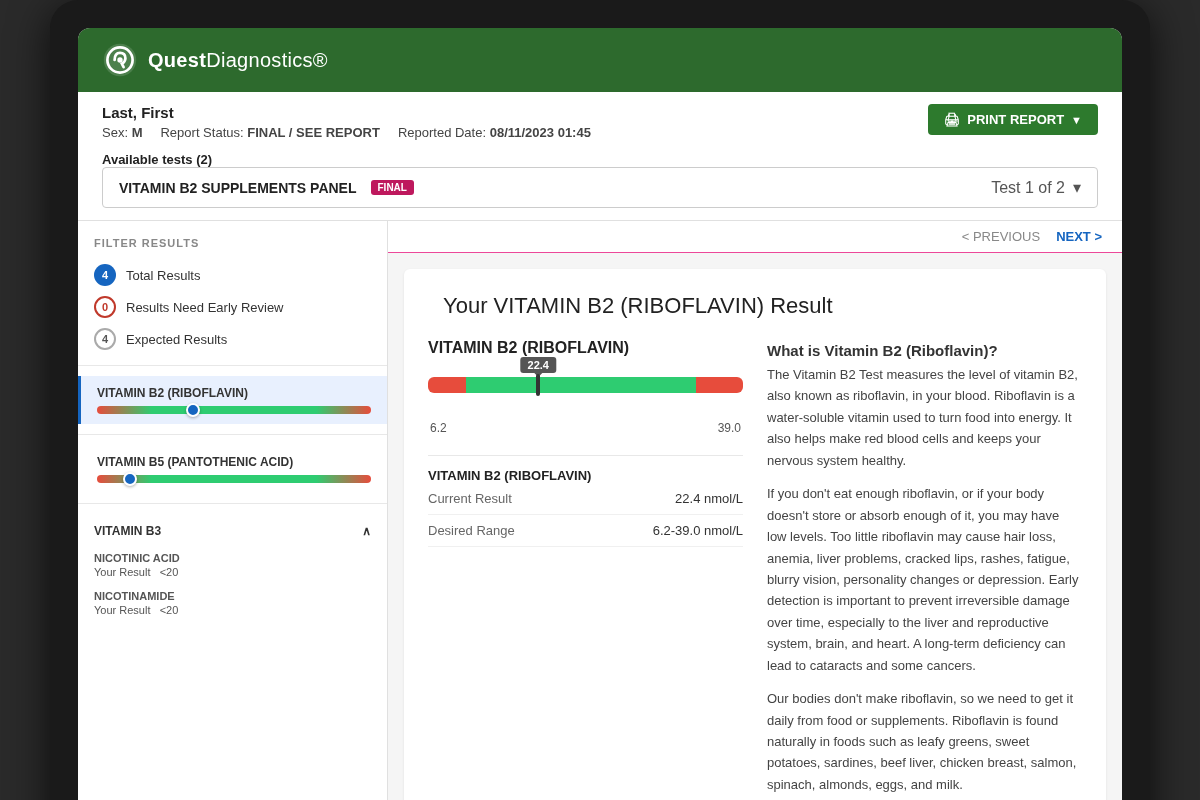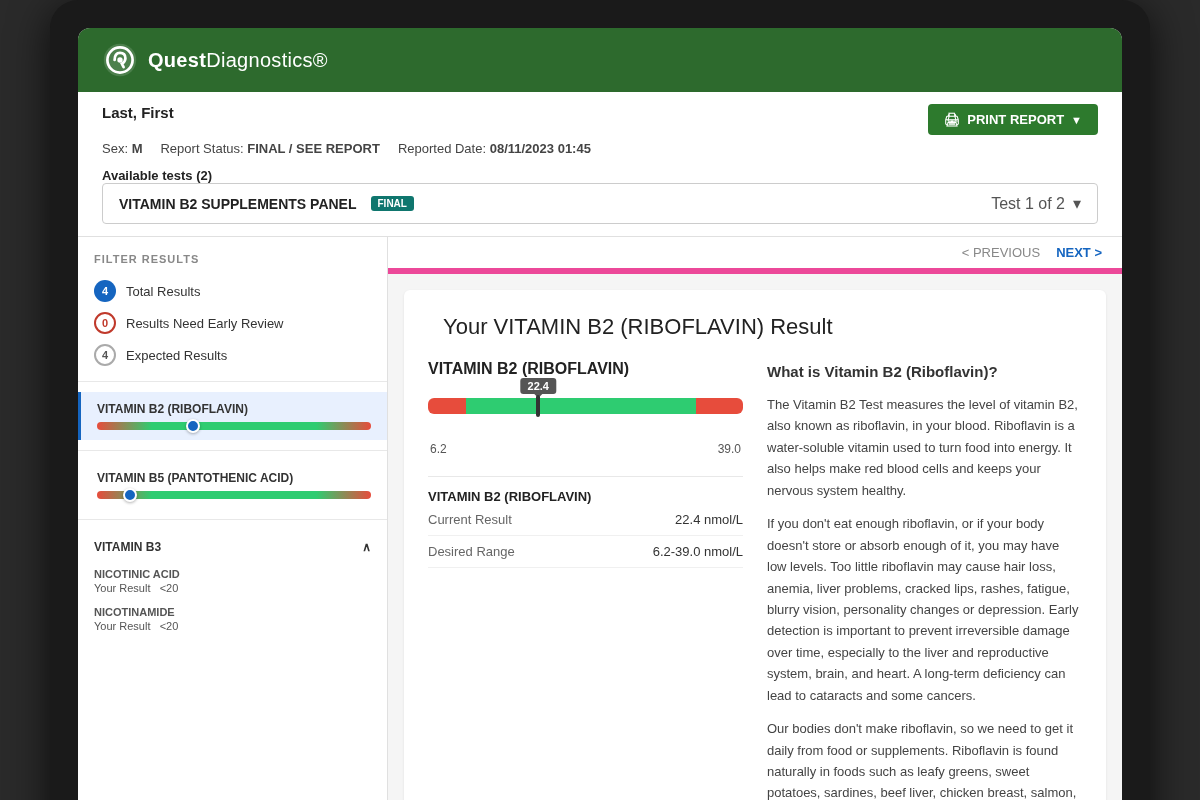--- a/index.html
+++ b/index.html
@@ -52,21 +52,21 @@
       padding: 12px 24px 8px;
       display: flex;
       align-items: flex-start;
       justify-content: space-between;
     }
     .patient-info {}
     .patient-name {
       font-size: 15px;
       font-weight: 700;
       color: #222;
-      margin-bottom: 20px;
+      margin-bottom: 4px;
     }
     .patient-details {
       font-size: 13px;
       color: #444;
       display: flex;
       gap: 18px;
     }
     .print-btn {
       background: #2d7a2d;
       color: white;
@@ -108,21 +108,21 @@
       display: flex;
       align-items: flex-start;
       gap: 14px;
     }
     .panel-name {
       font-size: 14px;
       font-weight: 700;
       color: #222;
     }
     .final-badge {
-      background: #0f766e;
+      background: #be185d;
       color: white;
       font-size: 10px;
       font-weight: 700;
       padding: 2px 7px;
       border-radius: 3px;
     }
     .panel-selector-right {
       display: flex;
       align-items: center;
       gap: 8px;
@@ -238,21 +238,21 @@
       font-size: 11px;
       color: #555;
     }
     
     .right-panel {
       flex: 1;
       padding: 0;
     }
     .nav-bar {
       background: white;
-      border-bottom: 6px solid #ec4899;
+      border-bottom: 1px solid #ec4899;
       padding: 8px 20px;
       display: flex;
       justify-content: flex-end;
       gap: 16px;
     }
     .nav-btn {
       font-size: 13px;
       color: #888;
       cursor: pointer;
       display: flex;
@@ -342,21 +342,21 @@
       font-size: 13px;
       color: #444;
       border-bottom: 1px solid #f0f0f0;
     }
     .result-row-label { color: #666; }
     .result-row-value { font-weight: 500; color: #333; }
     .info-heading {
       font-size: 15px;
       font-weight: 600;
       color: #333;
-      margin-bottom: 10px;
+      margin-bottom: 1px;
     }
     .info-para { margin-bottom: 12px; font-size: 13px; color: #444; line-height: 1.65; }
   </style>
 </head>
 <body>
 
 <div class="device-frame">
   <div class="screen">
 
     <div class="header-bar">

